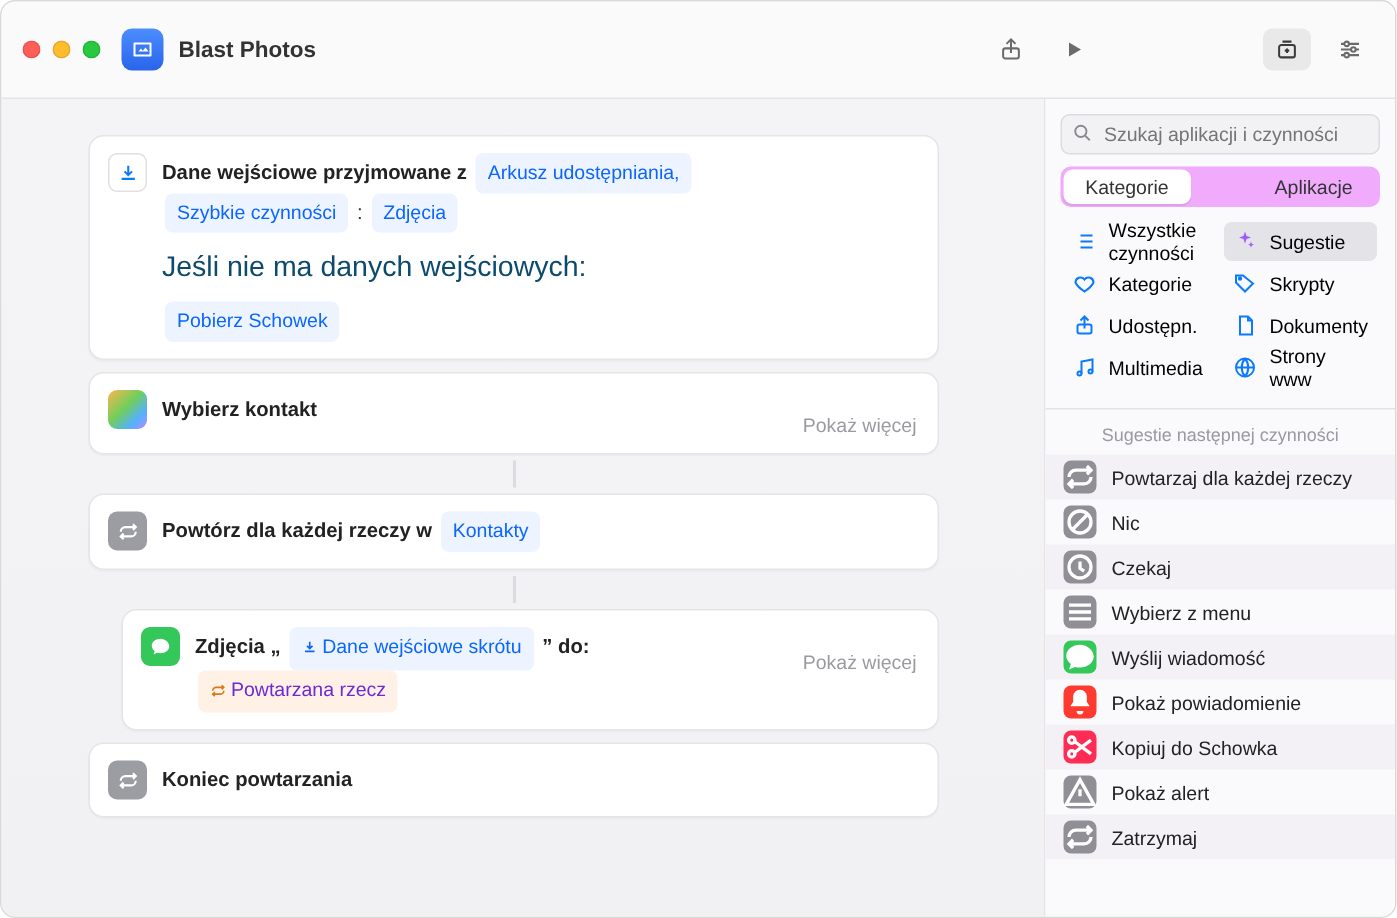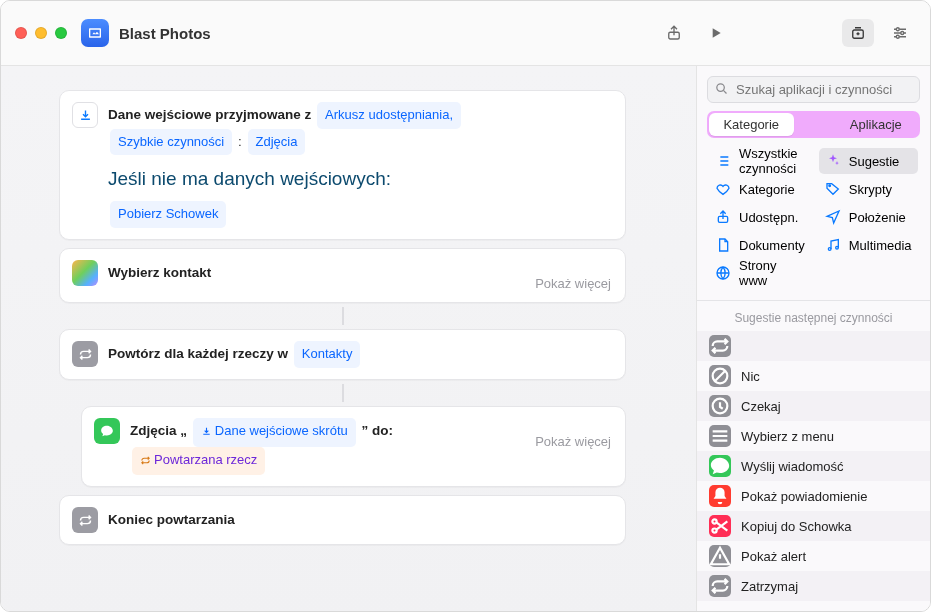--- a/index.html
+++ b/index.html
@@ -259,26 +259,20 @@
         </div>
         <div class="cat">
           <span class="ci ci-blue"><svg viewBox="0 0 24 24" fill="none" stroke="currentColor" stroke-width="2">
               <path d="M12 3v12M8 7l4-4 4 4"></path>
               <rect x="5" y="11" width="14" height="9" rx="2"></rect>
             </svg></span>
           <span>Udostępn.</span>
         </div>
         <div class="cat">
           <span class="ci ci-blue"><svg viewBox="0 0 24 24" fill="none" stroke="currentColor" stroke-width="2">
-              <path d="M3 11l18-8-8 18-2-8-8-2z"></path>
-            </svg></span>
-          <span>Położenie</span>
-        </div>
-        <div class="cat">
-          <span class="ci ci-blue"><svg viewBox="0 0 24 24" fill="none" stroke="currentColor" stroke-width="2">
               <path d="M7 3h8l4 4v14H7z"></path>
               <path d="M15 3v4h4"></path>
             </svg></span>
           <span>Dokumenty</span>
         </div>
         <div class="cat">
           <span class="ci ci-blue"><svg viewBox="0 0 24 24" fill="none" stroke="currentColor" stroke-width="2">
               <path d="M9 18V6l11-2v12"></path>
               <circle cx="7" cy="18" r="2"></circle>
               <circle cx="18" cy="16" r="2"></circle>
@@ -296,20 +290,21 @@
 
     <div class="sep"></div>
     <div class="sug-title">Sugestie następnej czynności</div>
     <div class="sug-list" id="sug-list">
         <div class="sug">
           <span class="s-ic gray">
             <svg viewBox="0 0 24 24" fill="none" stroke="#fff" stroke-width="2.4">
               <path d="M17 4l3 3-3 3M20 7H9a5 5 0 0 0-5 5M7 20l-3-3 3-3M4 17h11a5 5 0 0 0 5-5"></path>
             </svg>
           </span>
+          <span>Powtarzaj dla każdej rzeczy</span>
         </div>
         <div class="sug">
           <span class="s-ic gray">
             <svg viewBox="0 0 24 24" fill="none" stroke="#fff" stroke-width="2.4">
               <circle cx="12" cy="12" r="8"></circle>
               <path d="M6 18L18 6"></path>
             </svg>
           </span>
           <span>Nic</span>
         </div>

